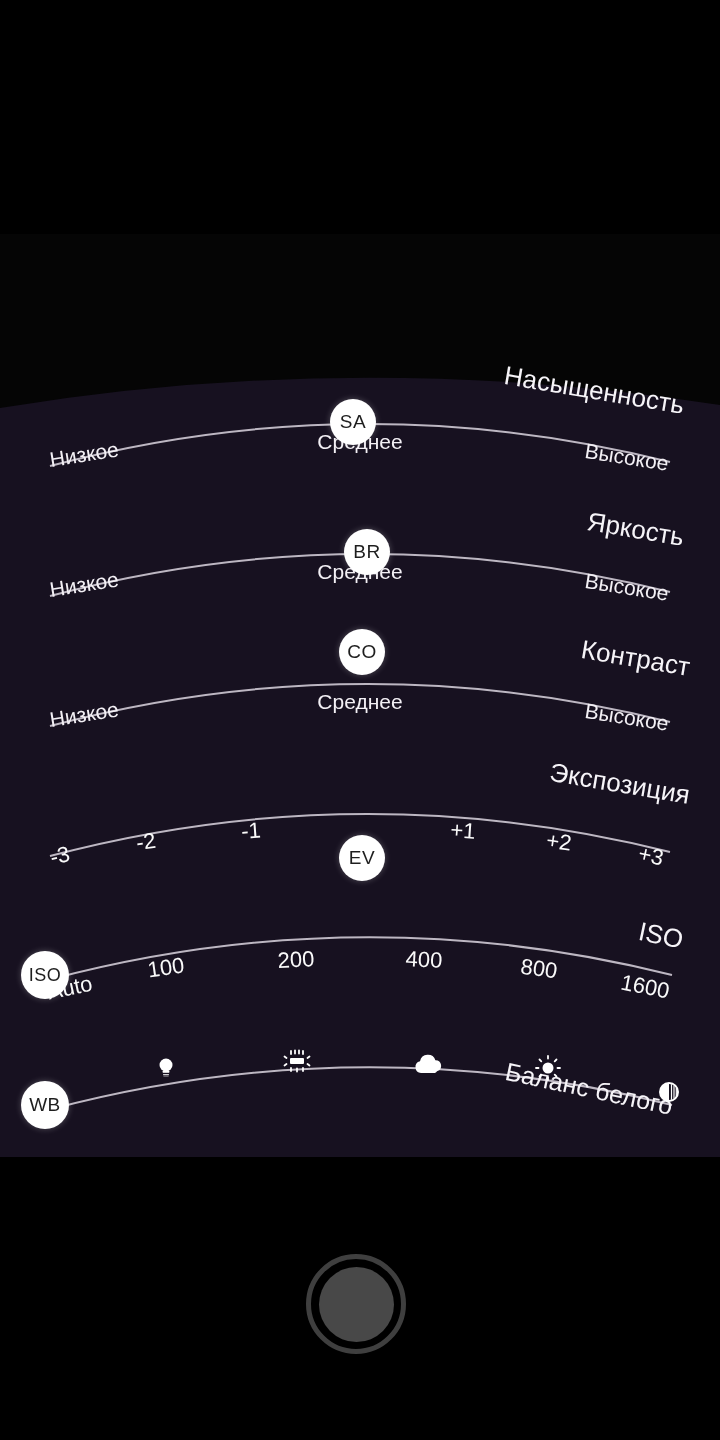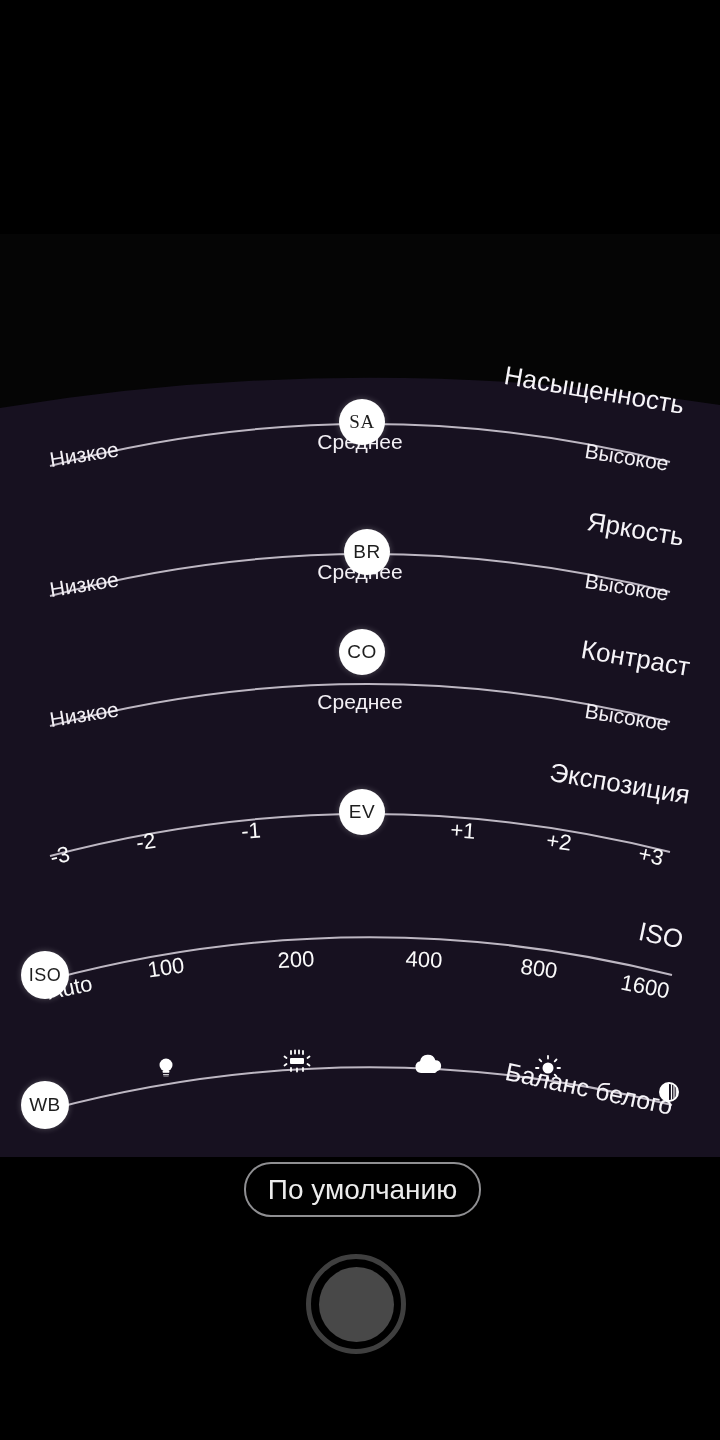--- a/index.html
+++ b/index.html
@@ -53,42 +53,42 @@
     <path class="arc" d="M50,726 Q360,644 670,722"></path>
     <path class="arc" d="M50,856 Q360,774 670,852"></path>
     <path class="arc" d="M48,980 Q360,897 672,975"></path>
     <path class="arc" d="M48,1110 Q360,1027 672,1105"></path>
   </svg>
 
   <div class="slider-title" style="right:36px;top:390px;transform:rotate(9.5deg);">Насыщенность</div>
   <div class="word-label" style="left:50px;top:448px;transform:rotate(-9deg);transform-origin:0 50%;">Низкое</div>
   <div class="word-label" style="left:360px;top:430px;transform:translateX(-50%);">Среднее</div>
   <div class="word-label" style="right:52px;top:452px;transform:rotate(9deg);transform-origin:100% 50%;">Высокое</div>
-  <div class="knob" style="left:339px;top:399px;font-family:Liberation Serif, serif;">SA</div>
+  <div class="knob" style="left:330px;top:399px;">SA</div>
 
   <div class="slider-title" style="right:36px;top:522px;transform:rotate(9.5deg);">Яркость</div>
   <div class="word-label" style="left:50px;top:578px;transform:rotate(-9deg);transform-origin:0 50%;">Низкое</div>
   <div class="word-label" style="left:360px;top:560px;transform:translateX(-50%);">Среднее</div>
   <div class="word-label" style="right:52px;top:582px;transform:rotate(9deg);transform-origin:100% 50%;">Высокое</div>
   <div class="knob" style="left:344px;top:529px;">BR</div>
 
   <div class="slider-title" style="right:30px;top:652px;transform:rotate(9.5deg);">Контраст</div>
   <div class="word-label" style="left:50px;top:708px;transform:rotate(-9deg);transform-origin:0 50%;">Низкое</div>
   <div class="word-label" style="left:360px;top:690px;transform:translateX(-50%);">Среднее</div>
   <div class="word-label" style="right:52px;top:712px;transform:rotate(9deg);transform-origin:100% 50%;">Высокое</div>
   <div class="knob" style="left:339px;top:629px;">CO</div>
 
   <div class="slider-title" style="right:30px;top:780px;transform:rotate(9.5deg);">Экспозиция</div>
   <div class="tick" style="left:60px;top:856px;transform:translate(-50%,-50%) rotate(-12deg);">-3</div>
   <div class="tick" style="left:146px;top:842px;transform:translate(-50%,-50%) rotate(-8deg);">-2</div>
   <div class="tick" style="left:251px;top:831px;transform:translate(-50%,-50%) rotate(-4deg);">-1</div>
   <div class="tick" style="left:463px;top:831px;transform:translate(-50%,-50%) rotate(4deg);">+1</div>
   <div class="tick" style="left:559px;top:842px;transform:translate(-50%,-50%) rotate(8deg);">+2</div>
   <div class="tick" style="left:651px;top:856px;transform:translate(-50%,-50%) rotate(12deg);">+3</div>
-  <div class="knob" style="left:339px;top:789px;">EV</div>
+  <div class="knob" style="left:339px;top:835px;">EV</div>
 
   <div class="slider-title" style="right:37px;top:925px;transform:rotate(12deg);">ISO</div>
   <div class="tick" style="left:70px;top:988px;transform:translate(-50%,-50%) rotate(-12deg);z-index:2;">Auto</div>
   <div class="tick" style="left:166px;top:968px;transform:translate(-50%,-50%) rotate(-8deg);">100</div>
   <div class="tick" style="left:296px;top:960px;transform:translate(-50%,-50%) rotate(-3deg);">200</div>
   <div class="tick" style="left:424px;top:960px;transform:translate(-50%,-50%) rotate(3deg);">400</div>
   <div class="tick" style="left:539px;top:969px;transform:translate(-50%,-50%) rotate(8deg);">800</div>
   <div class="tick" style="left:645px;top:987px;transform:translate(-50%,-50%) rotate(11deg);">1600</div>
   <div class="knob side" style="left:21px;top:951px;font-size:18px;">ISO</div>
 
@@ -146,21 +146,20 @@
       <path d="M12,3 a9,9 0 0 0 0,18 Z" fill="#fff"></path>
       <g stroke="#fff" stroke-width="1.2">
         <line x1="14.5" y1="4.2" x2="14.5" y2="19.8"></line>
         <line x1="17" y1="5.6" x2="17" y2="18.4"></line>
         <line x1="19.3" y1="8" x2="19.3" y2="16"></line>
       </g>
     </svg>
   </span>
   <div class="knob side" style="left:21px;top:1081px;">WB</div>
 
-  <div class="pill">По умолчанию</div>
 
   <div class="shutter">
     <div class="shutter-inner"></div>
   </div>
 
   <div class="navbar">
     
     
     
     

